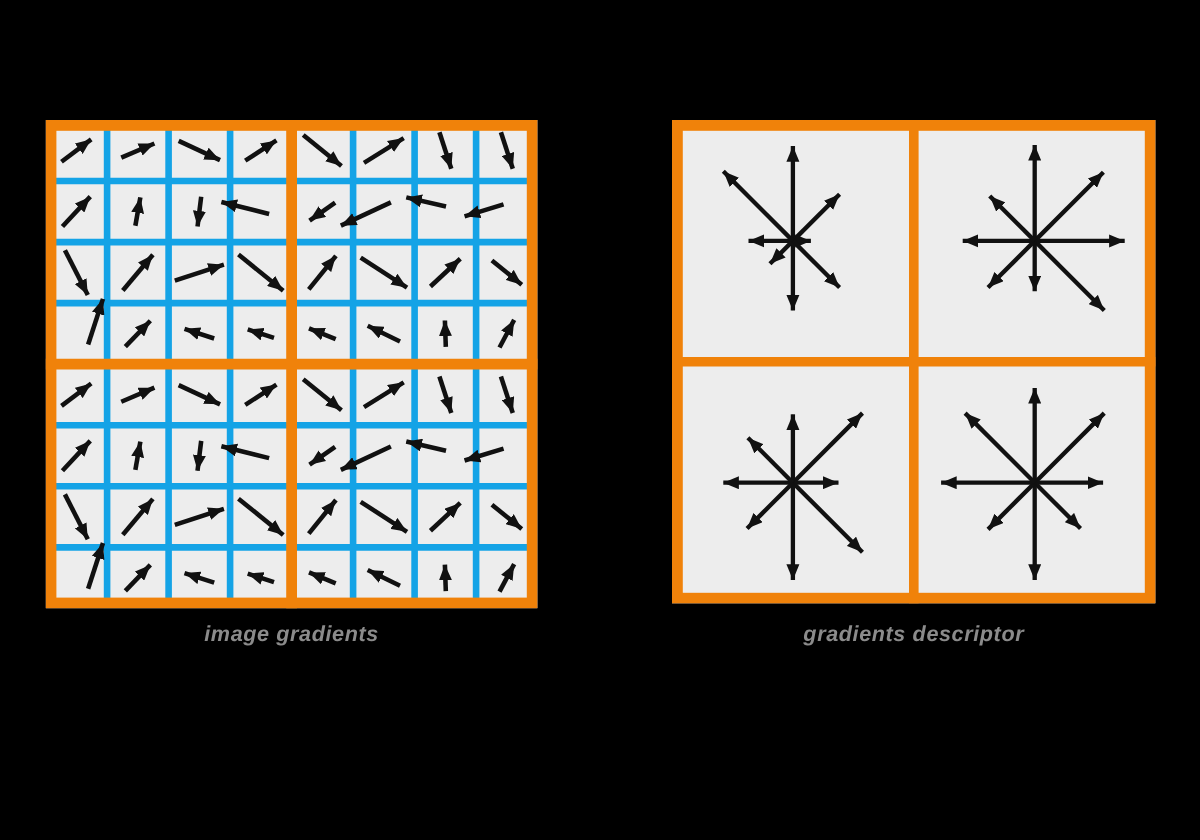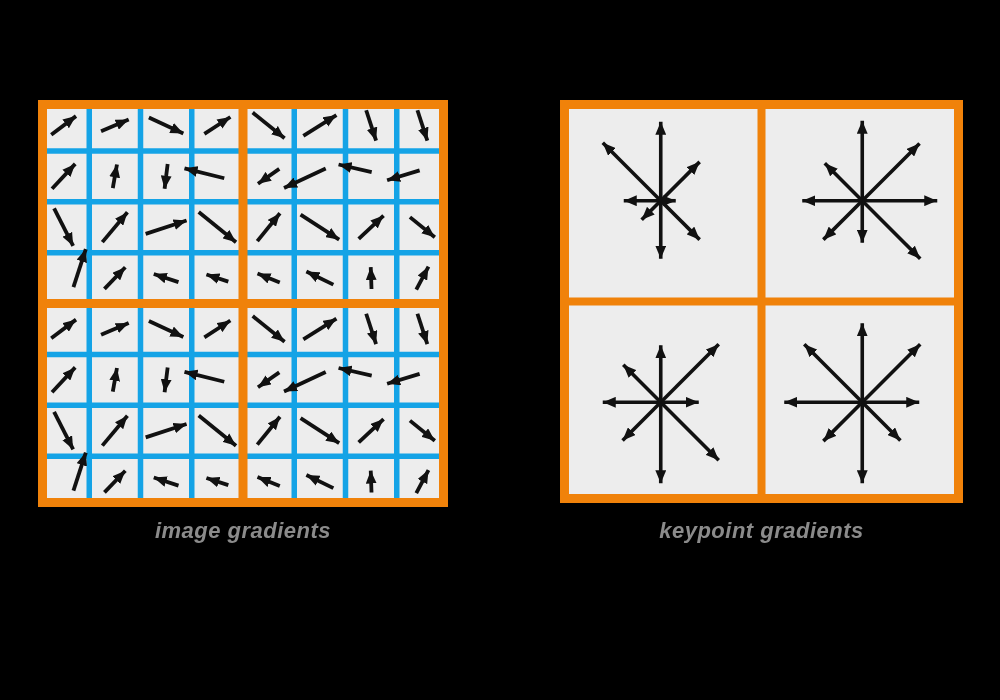--- a/index.html
+++ b/index.html
@@ -6,21 +6,21 @@
   .stage{
     position:relative;width:1000px;height:700px;background:#000;overflow:hidden;
     font-family:"Liberation Sans",sans-serif;
   }
   .fig{position:absolute;}
   #fig-left{left:38px;top:100px;width:410px;height:407px;}
   #fig-right{left:560px;top:100px;width:403px;height:403px;}
   .fig svg{display:block;}
   .fig-label{
     position:absolute;top:518px;text-align:center;
-    font-style:italic;font-weight:700;font-size:22px;letter-spacing:0.5px;
+    font-style:italic;font-weight:700;font-size:18px;letter-spacing:0.5px;
   }
   #label-left{left:38px;width:410px;}
   #label-right{left:560px;width:403px;}
 </style>
 </head>
 <body>
 
 <div class="stage" style="background: rgb(0, 0, 0);">
 
   <div class="fig" id="fig-left">
@@ -154,15 +154,15 @@
         <line x1="302.25" y1="302.25" x2="340.4337661840736" y2="340.43376618407353" stroke="#111111" stroke-width="3.6" marker-end="url(#ah-r)"></line>
         <line x1="302.25" y1="302.25" x2="302.25" y2="383.25" stroke="#111111" stroke-width="3.6" marker-end="url(#ah-r)"></line>
         <line x1="302.25" y1="302.25" x2="263.3591270347399" y2="341.1408729652601" stroke="#111111" stroke-width="3.6" marker-end="url(#ah-r)"></line>
         <line x1="302.25" y1="302.25" x2="224.25" y2="302.25" stroke="#111111" stroke-width="3.6" marker-end="url(#ah-r)"></line>
         <line x1="302.25" y1="302.25" x2="244.26724394270312" y2="244.2672439427031" stroke="#111111" stroke-width="3.6" marker-end="url(#ah-r)"></line>
       </svg>
   </div>
 
   <div class="fig-label" id="label-left" style="color: rgb(139, 139, 139);">image gradients</div>
 
-  <div class="fig-label" id="label-right" style="color: rgb(139, 139, 139);">keypoint gradients</div>
+  <div class="fig-label" id="label-right" style="color: rgb(139, 139, 139);">gradients descriptor</div>
 
 </div>
 
 </body></html>

